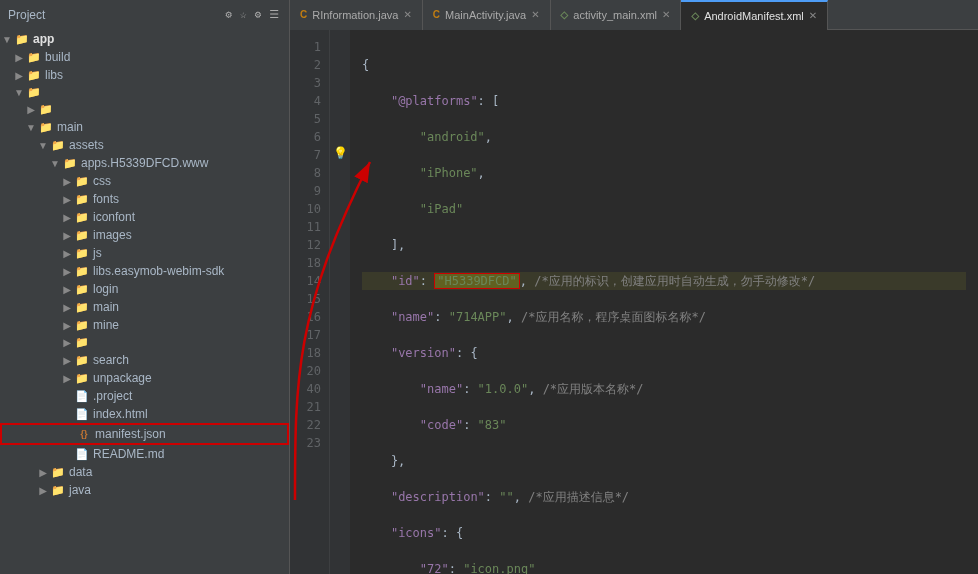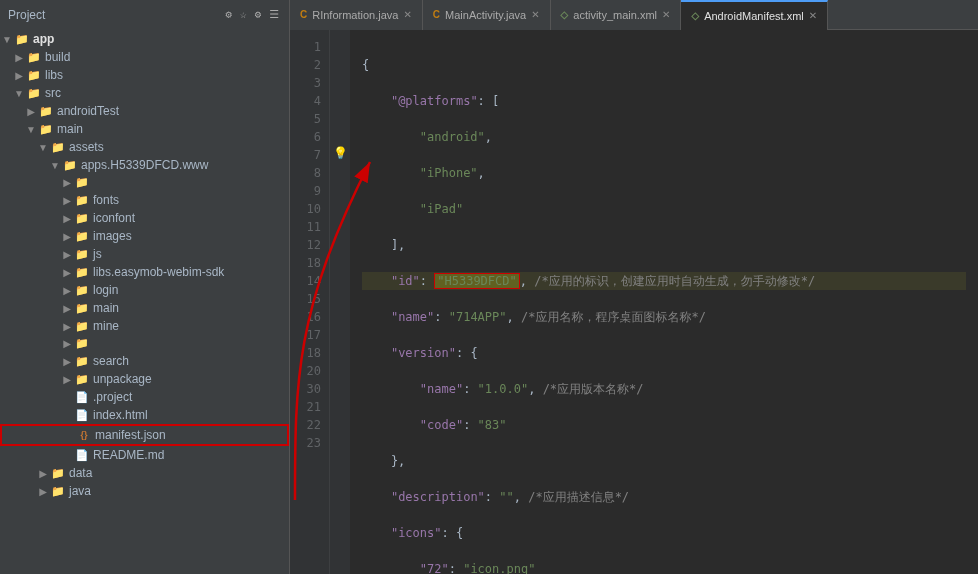--- a/index.html
+++ b/index.html
@@ -300,29 +300,27 @@
         <span class="tree-indent"></span>
         <span class="tree-arrow">▶</span>
         <span class="tree-icon folder-icon">📁</span>
         <span class="tree-label">libs</span>
       </div>
 
       <div class="tree-item">
         <span class="tree-indent"></span>
         <span class="tree-arrow">▼</span>
         <span class="tree-icon folder-icon">📁</span>
-        <span class="tree-label">src</span>
-      </div>
-
-      <div class="tree-item">
-        <span class="tree-indent"></span>
-        <span class="tree-indent"></span>
-        <span class="tree-arrow">▶</span>
-        <span class="tree-icon folder-icon">📁</span>
-        <span class="tree-label">androidTest</span>
+      </div>
+
+      <div class="tree-item">
+        <span class="tree-indent"></span>
+        <span class="tree-indent"></span>
+        <span class="tree-arrow">▶</span>
+        <span class="tree-icon folder-icon">📁</span>
       </div>
 
       <div class="tree-item">
         <span class="tree-indent"></span>
         <span class="tree-indent"></span>
         <span class="tree-arrow">▼</span>
         <span class="tree-icon folder-icon">📁</span>
         <span class="tree-label">main</span>
       </div>
 
@@ -342,20 +340,21 @@
         <span class="tree-indent"></span>
         <span class="tree-arrow">▼</span>
         <span class="tree-icon folder-icon">📁</span>
         <span class="tree-label">apps.H5339DFCD.www</span>
       </div>
 
       <div class="tree-item">
         <span style="display:inline-block;width:60px;flex-shrink:0;"></span>
         <span class="tree-arrow">▶</span>
         <span class="tree-icon folder-icon">📁</span>
+        <span class="tree-label">css</span>
       </div>
 
       <div class="tree-item">
         <span style="display:inline-block;width:60px;flex-shrink:0;"></span>
         <span class="tree-arrow">▶</span>
         <span class="tree-icon folder-icon">📁</span>
         <span class="tree-label">fonts</span>
       </div>
 
       <div class="tree-item">
@@ -490,21 +489,21 @@
           <div>10</div>
           <div>11</div>
           <div>12</div>
           <div>18</div>
           <div>14</div>
           <div>15</div>
           <div>16</div>
           <div>17</div>
           <div>18</div>
           <div>20</div>
-          <div>30</div>
+          <div>40</div>
           <div>21</div>
           <div>22</div>
           <div>23</div>
         </div>
 
         <div class="gutter" style="position:relative;">
           <span class="bulb-icon" style="top: calc(18px * 6 + 8px); left: 3px; position:absolute;">💡</span>
         </div>
 
         <div class="code-content">

